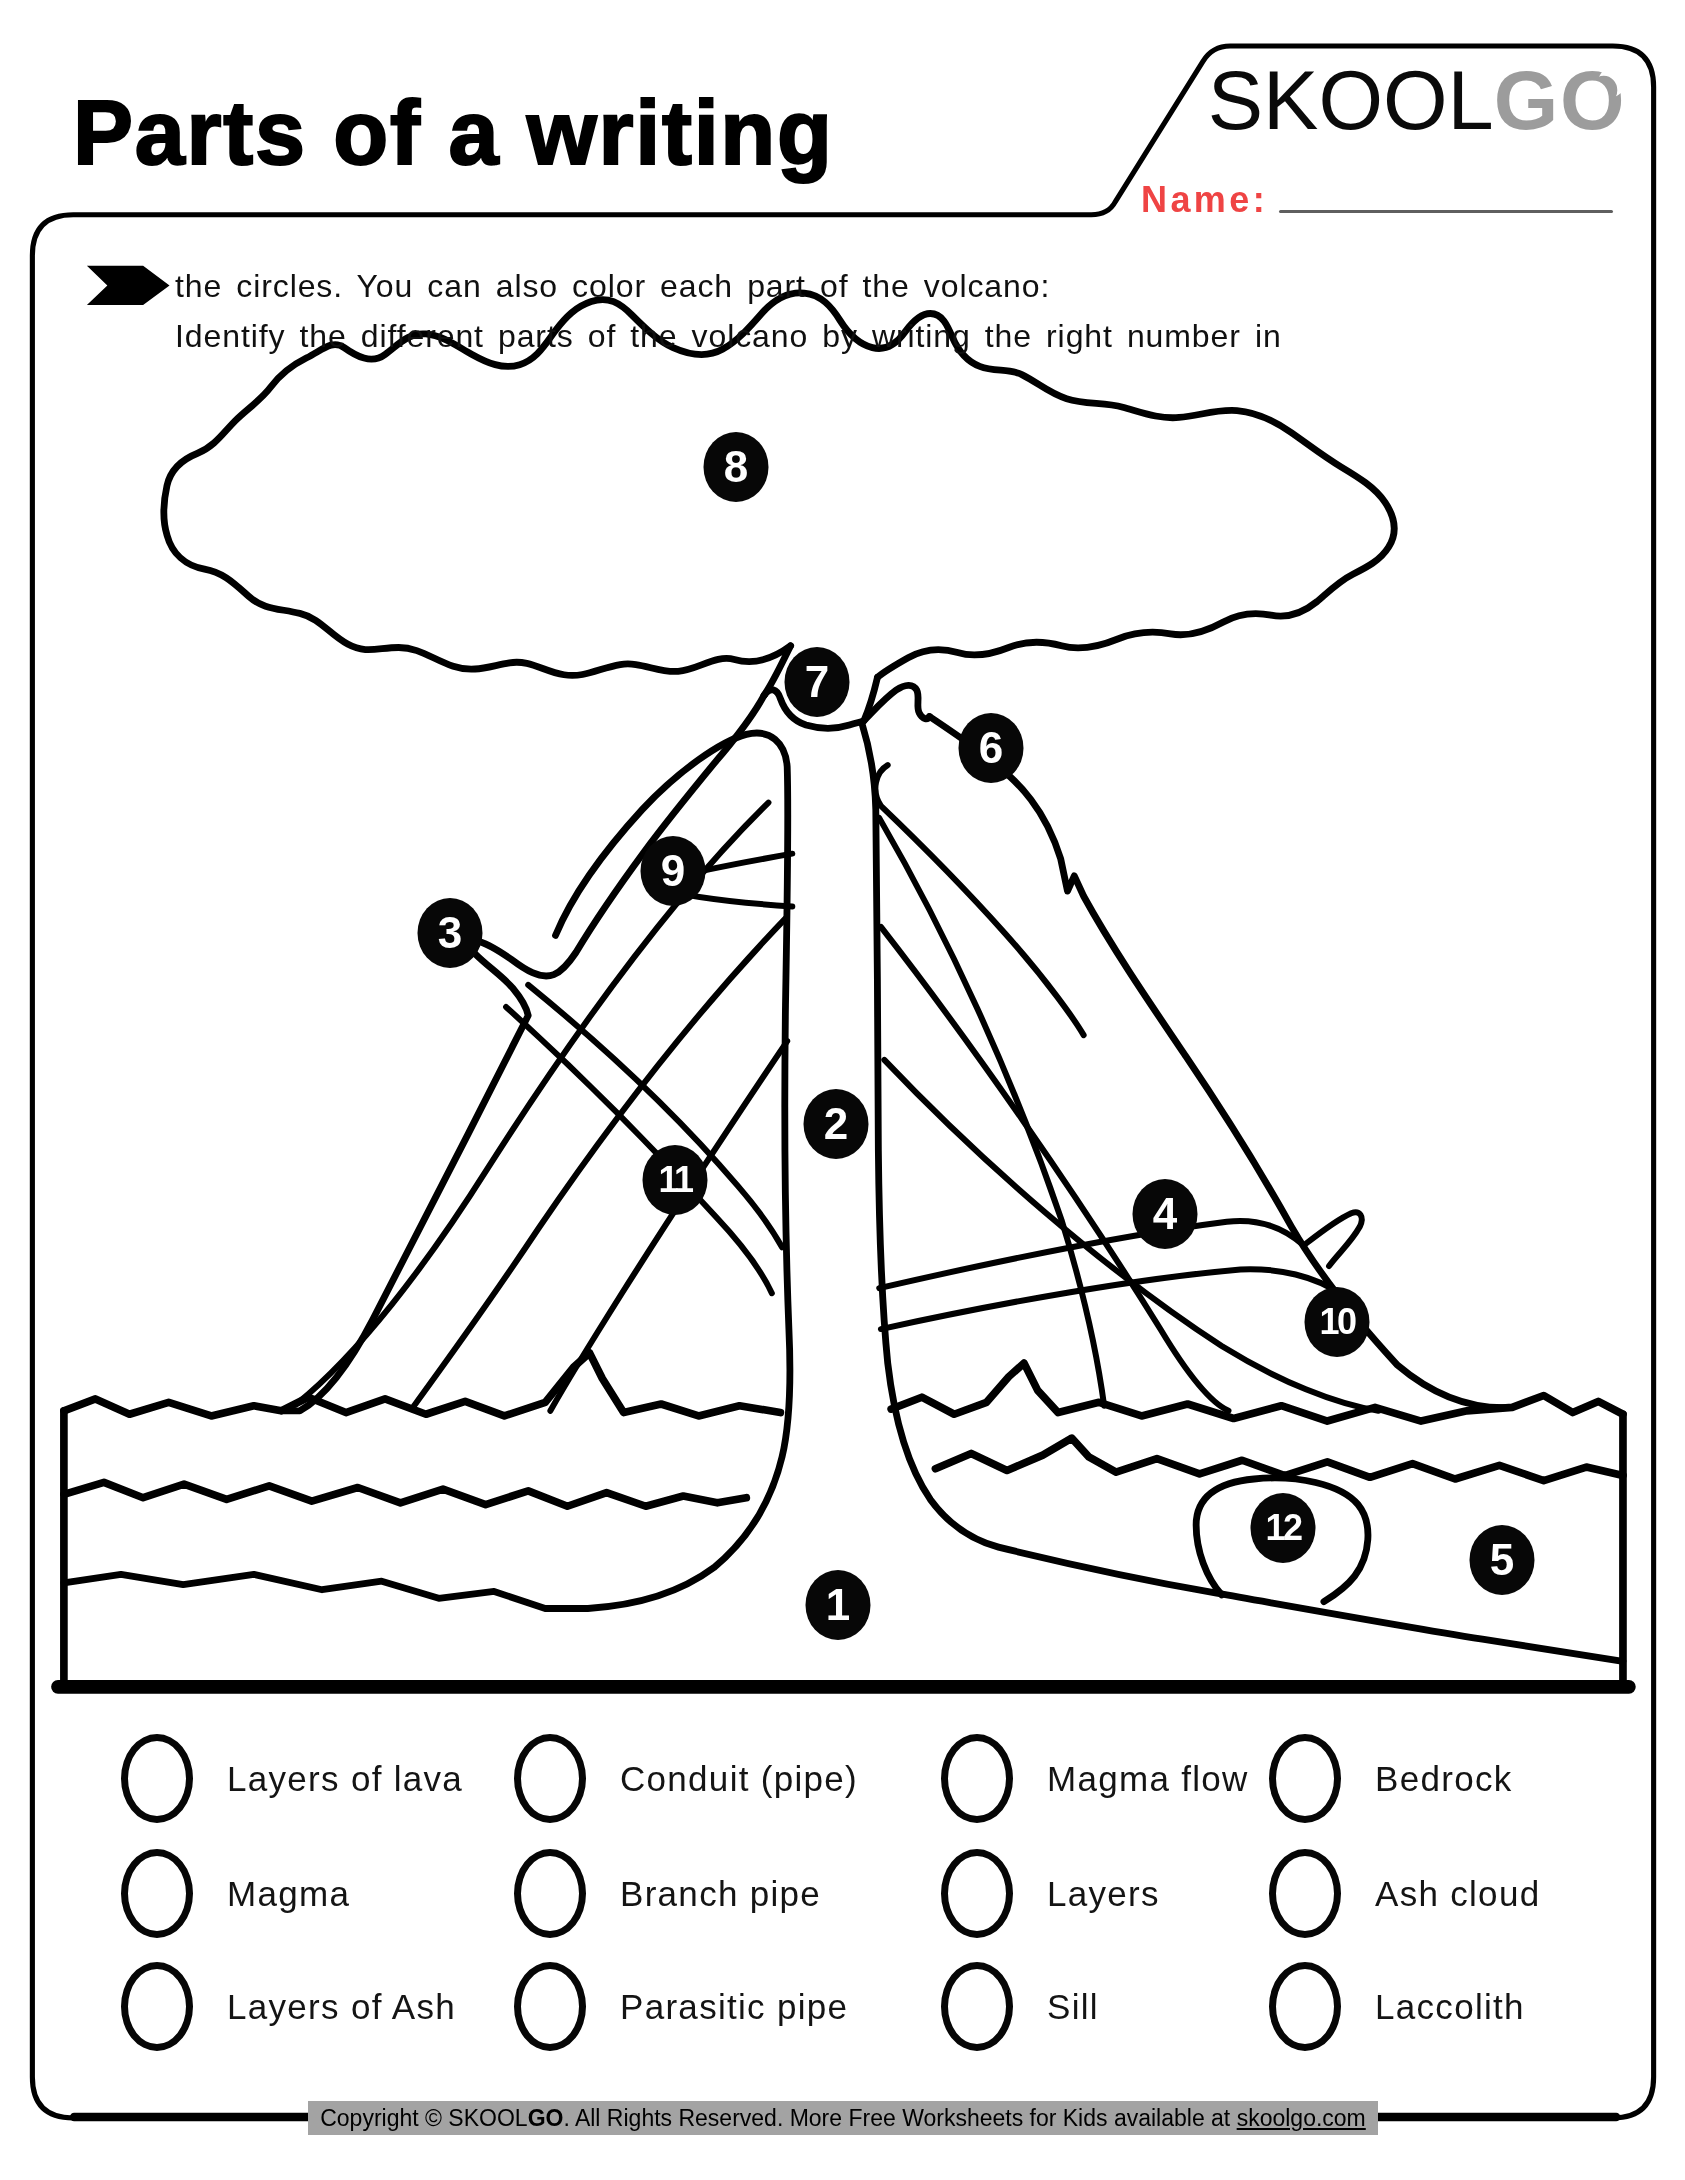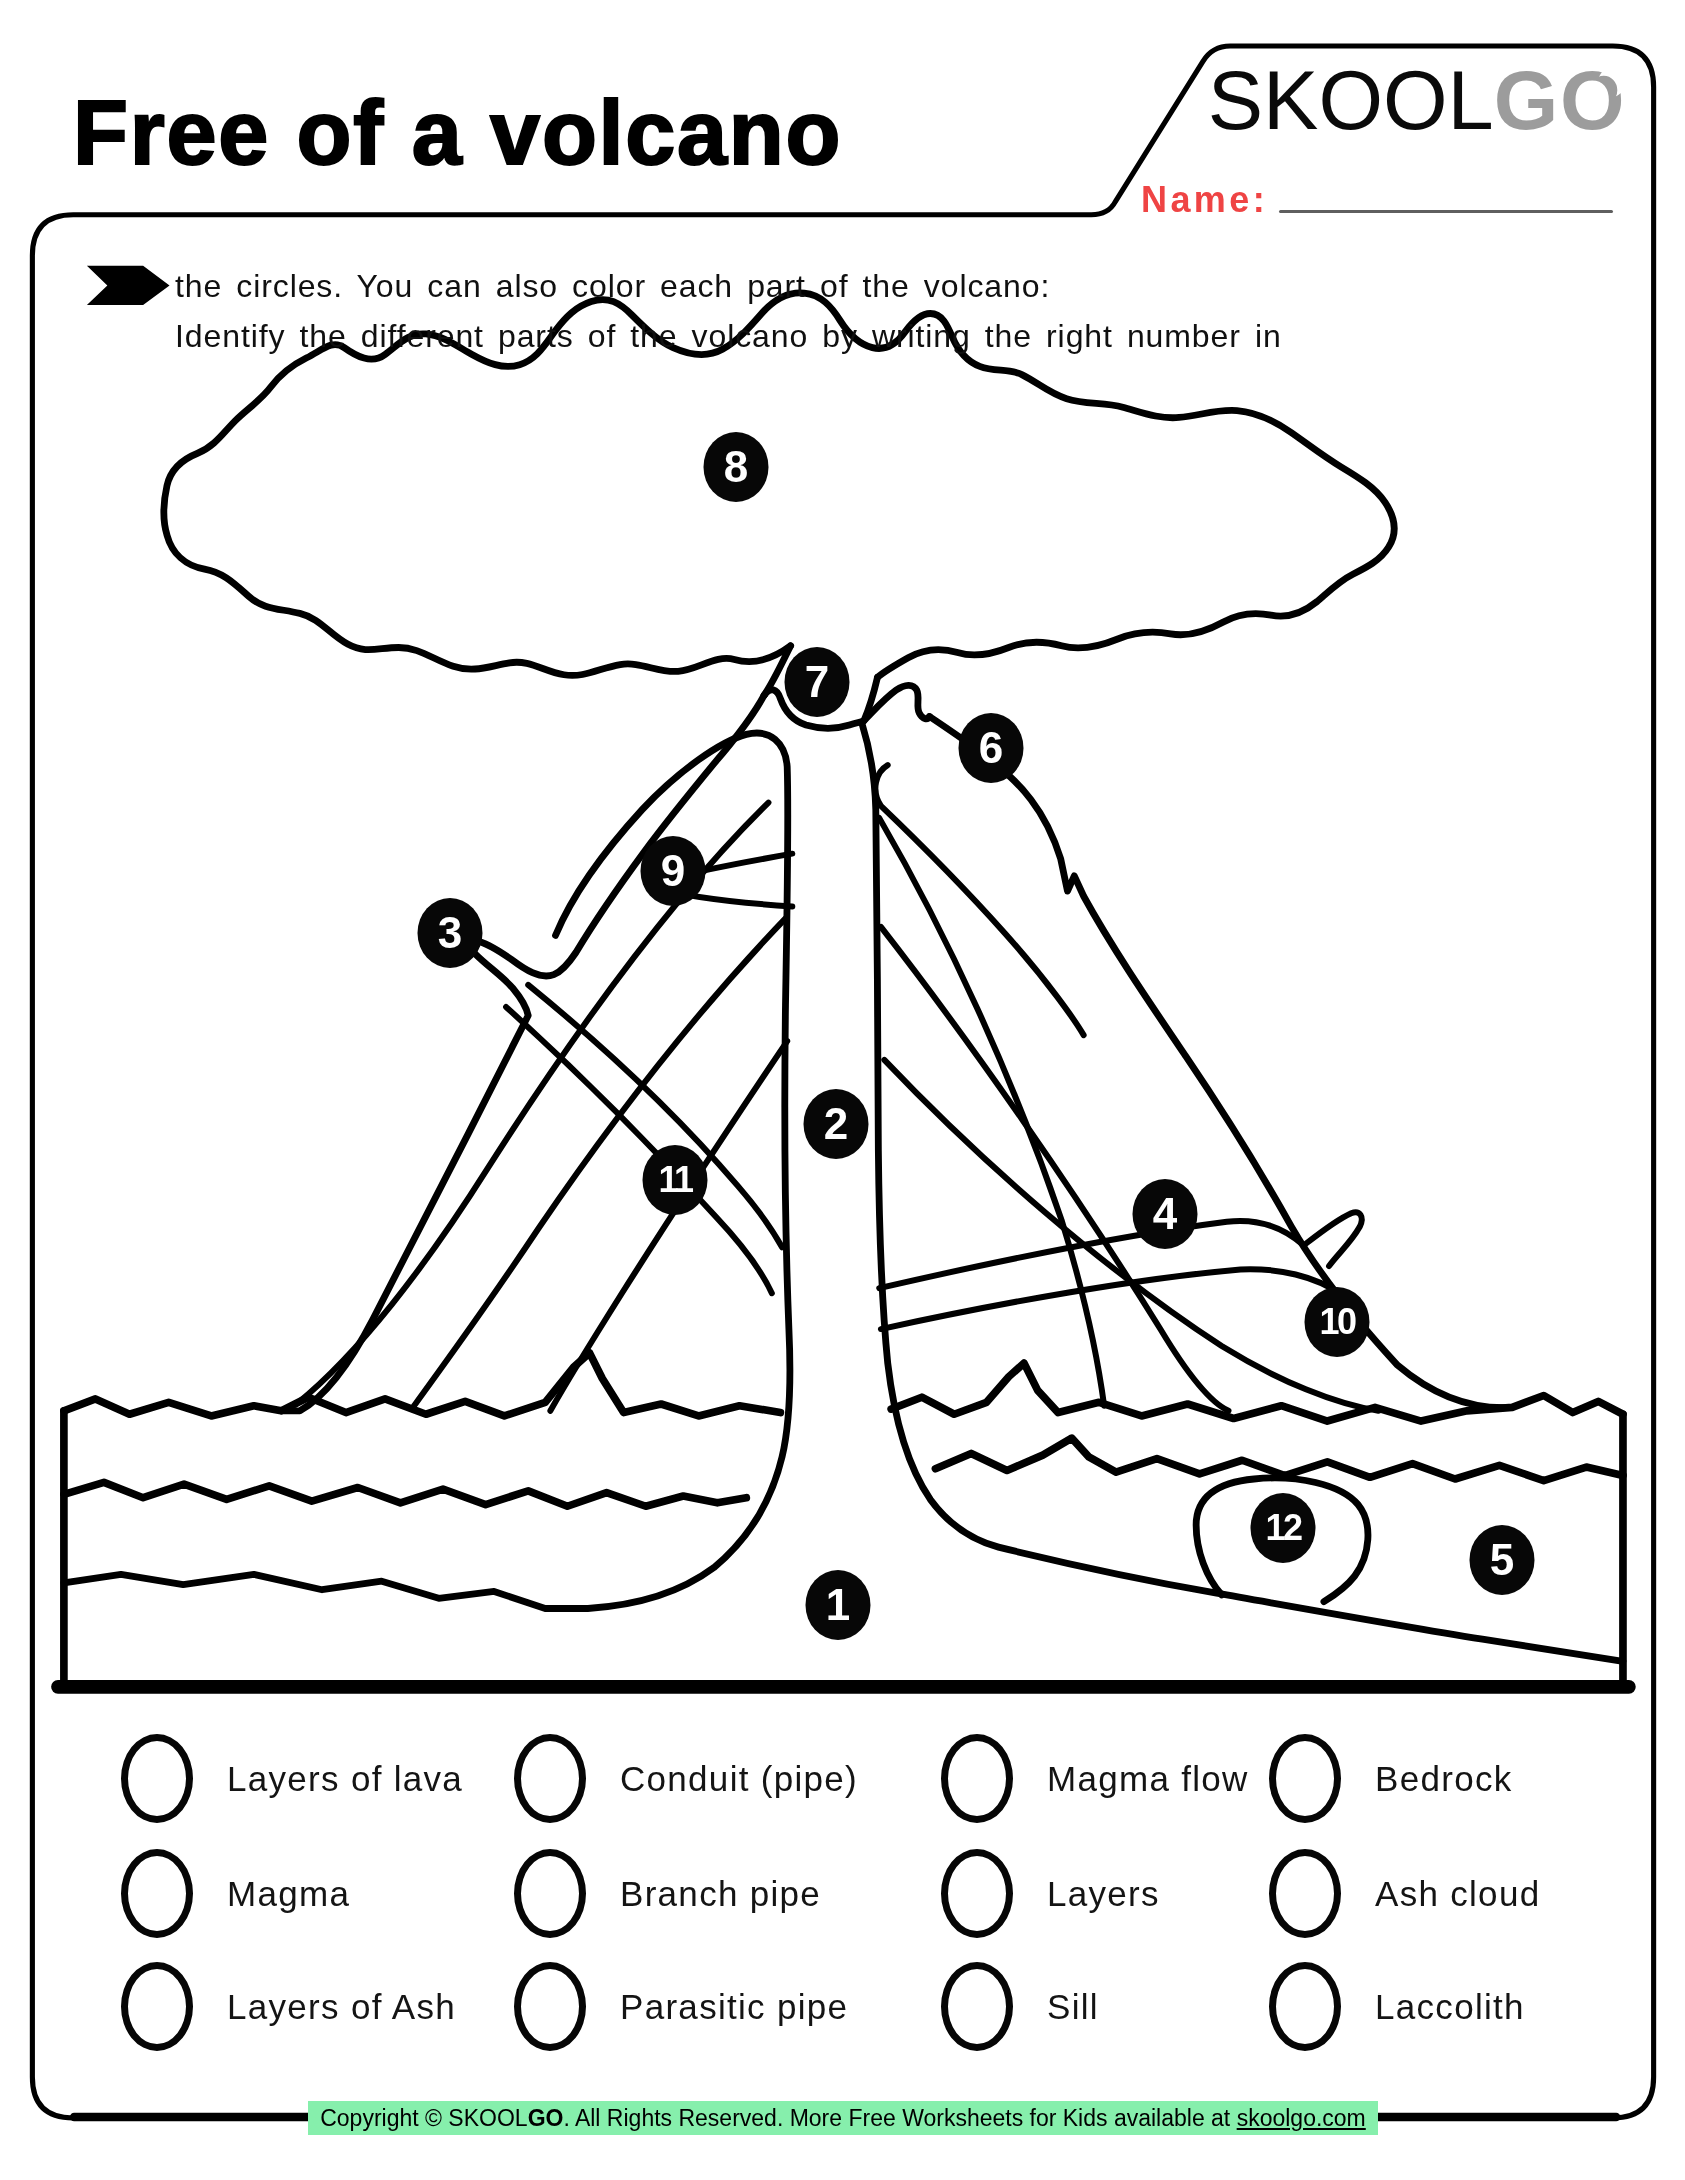--- a/index.html
+++ b/index.html
@@ -28,21 +28,21 @@
           font-weight:700;font-size:44px;transform:translate(-50%,-50%);line-height:1;}
   .marker.two{font-size:36px;letter-spacing:-2.6px;}
 
   .bank-item{position:absolute;display:flex;align-items:center;gap:34px;height:89px;}
   .bank-circle{width:72px;height:89px;border:7.7px solid #060606;border-radius:50%;
                box-sizing:border-box;background:#fff;flex:none;}
   .bank-label{font-size:35px;letter-spacing:1.3px;color:#141414;white-space:nowrap;text-align:center;}
 
   .footer{position:absolute;left:0;top:2101px;width:100%;text-align:center;
           font-size:23px;color:#000;}
-  .footer .inner{background:#86efac;padding:0 12px;display:inline-block;line-height:34px;}
+  .footer .inner{background:#a3a3a3;padding:0 12px;display:inline-block;line-height:34px;}
   .footer b{font-weight:700;}
   .footer .link{text-decoration:underline;}
 </style>
 </head>
 <body>
 
 <div class="page">
 
   <svg class="art" viewBox="0 0 1979 2560">
     <g fill="none" stroke="#000" stroke-linecap="round" stroke-linejoin="round">
@@ -172,21 +172,21 @@
       <path stroke-width="8" d="
         M 1434,1872 C 1416,1852 1404,1820 1404,1790 C 1404,1758 1428,1740 1472,1736
         C 1522,1731 1574,1742 1594,1766 C 1612,1788 1608,1826 1590,1850
         C 1580,1863 1567,1872 1554,1880"></path>
 
       <path stroke-width="9" d="M 75,1656 L 75,1978 M 1905,1660 L 1905,1978"></path>
       <path stroke-width="16" d="M 68,1980 L 1912,1980"></path>
     </g>
   </svg>
 
-  <div class="title">Free of a volcano</div>
+  <div class="title">Parts of a writing</div>
 
   <div class="logo">
     <span class="logo-skool">SKOOL</span><span class="logo-go"><span>GO</span><span class="logo-glare"></span></span>
   </div>
 
   <div class="name-label">Name:</div>
   <div class="name-line"></div>
 
   <div class="instructions">
     <div>the circles. You can also color each part of the volcano:</div>

